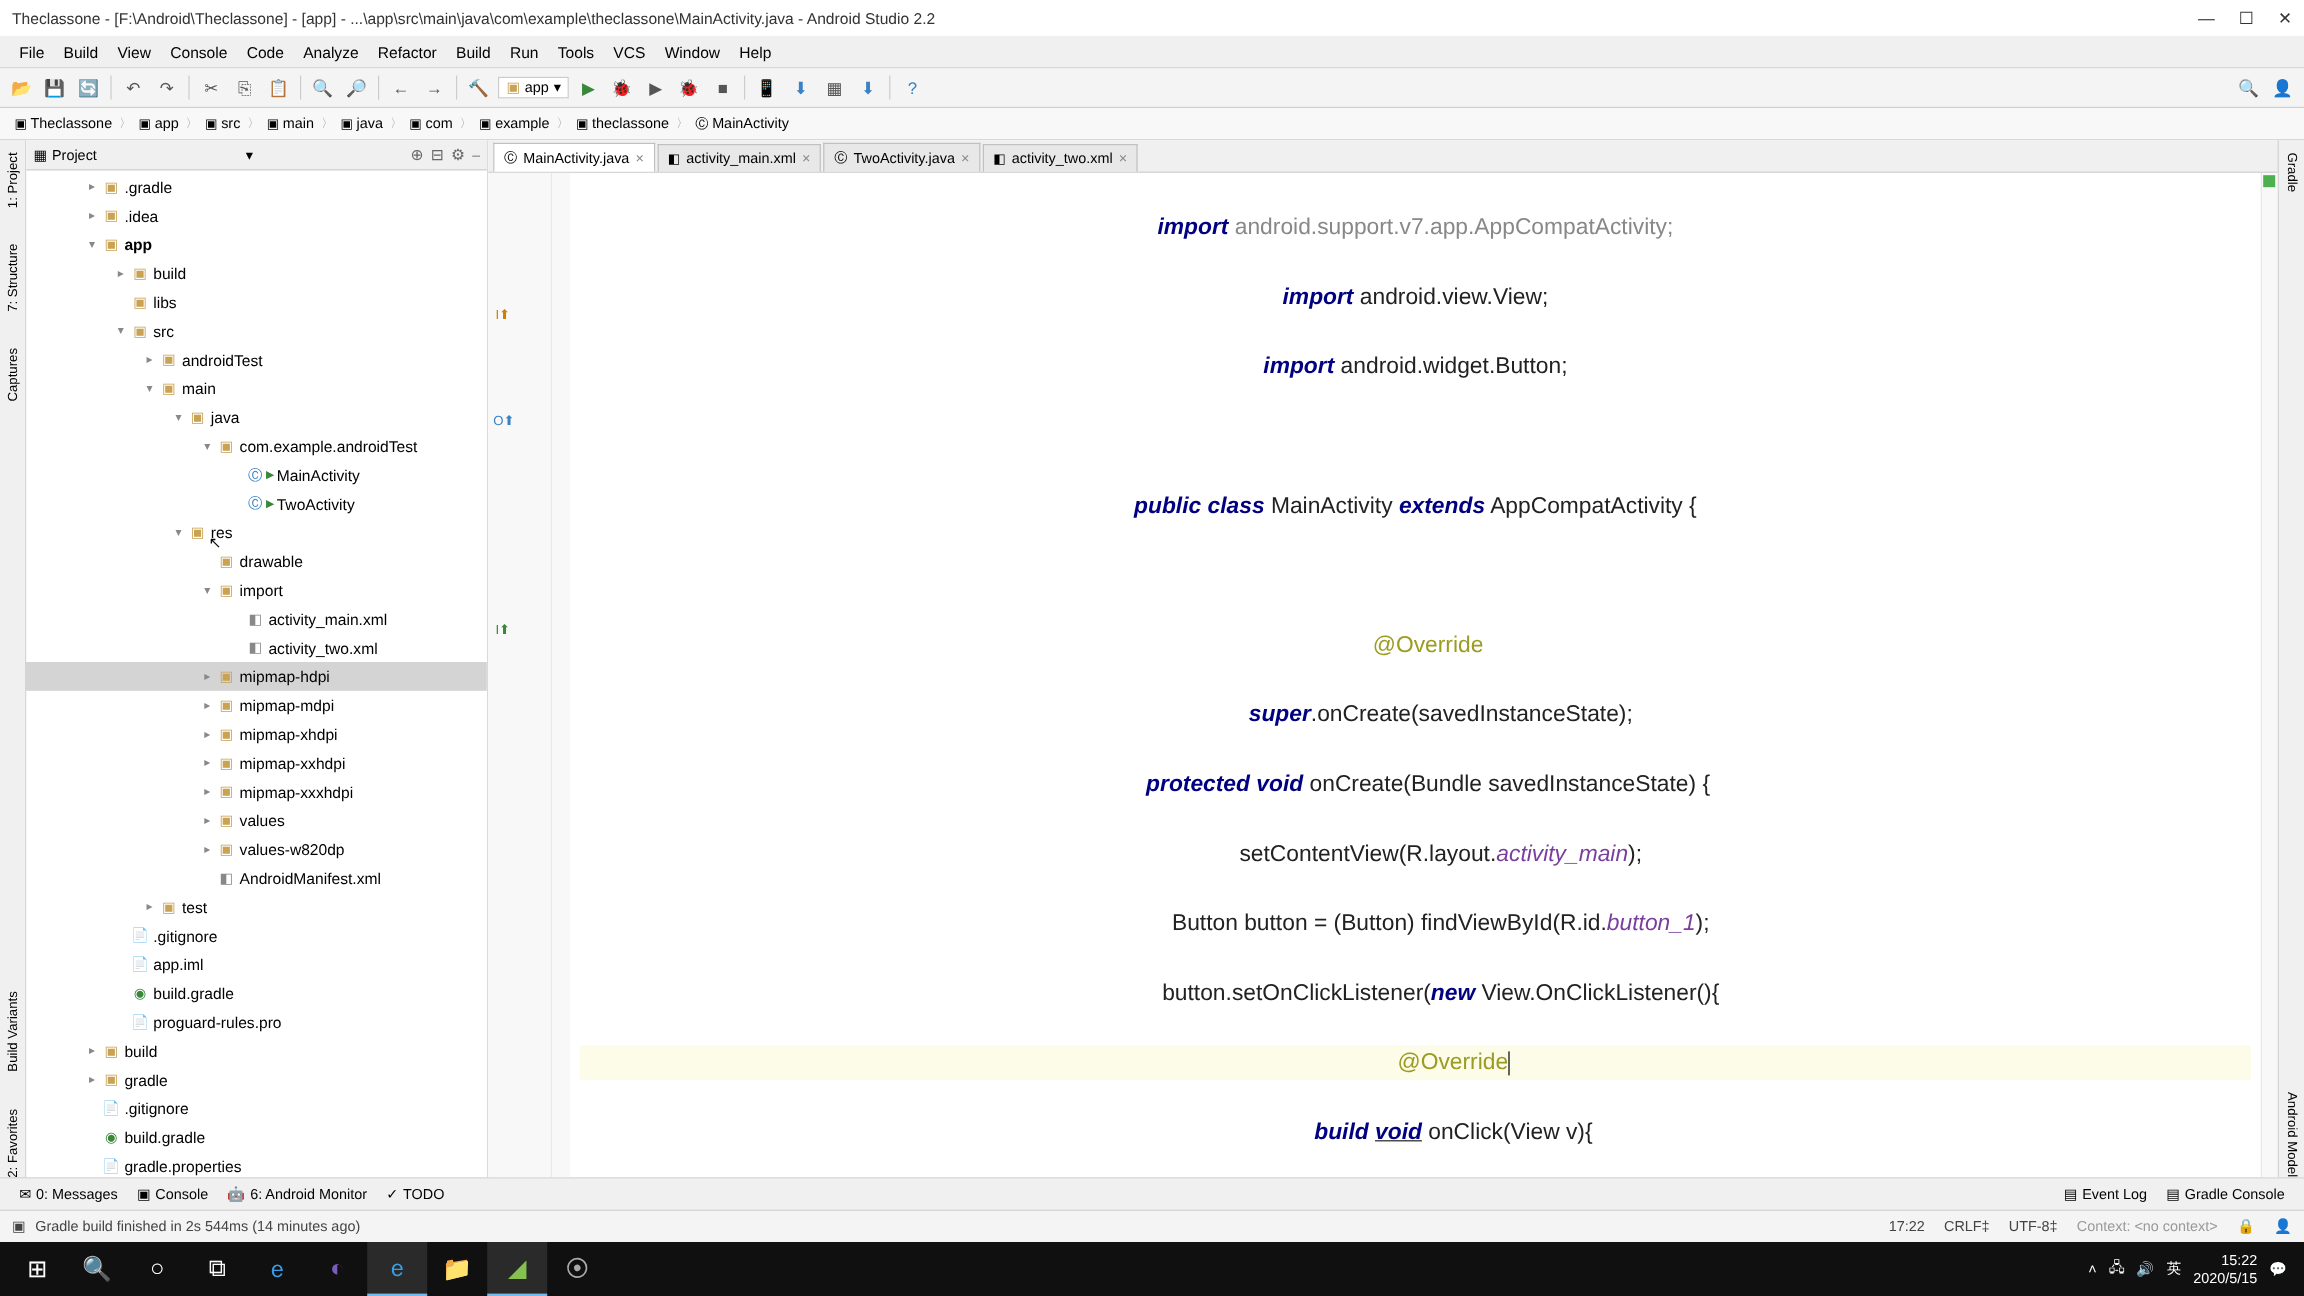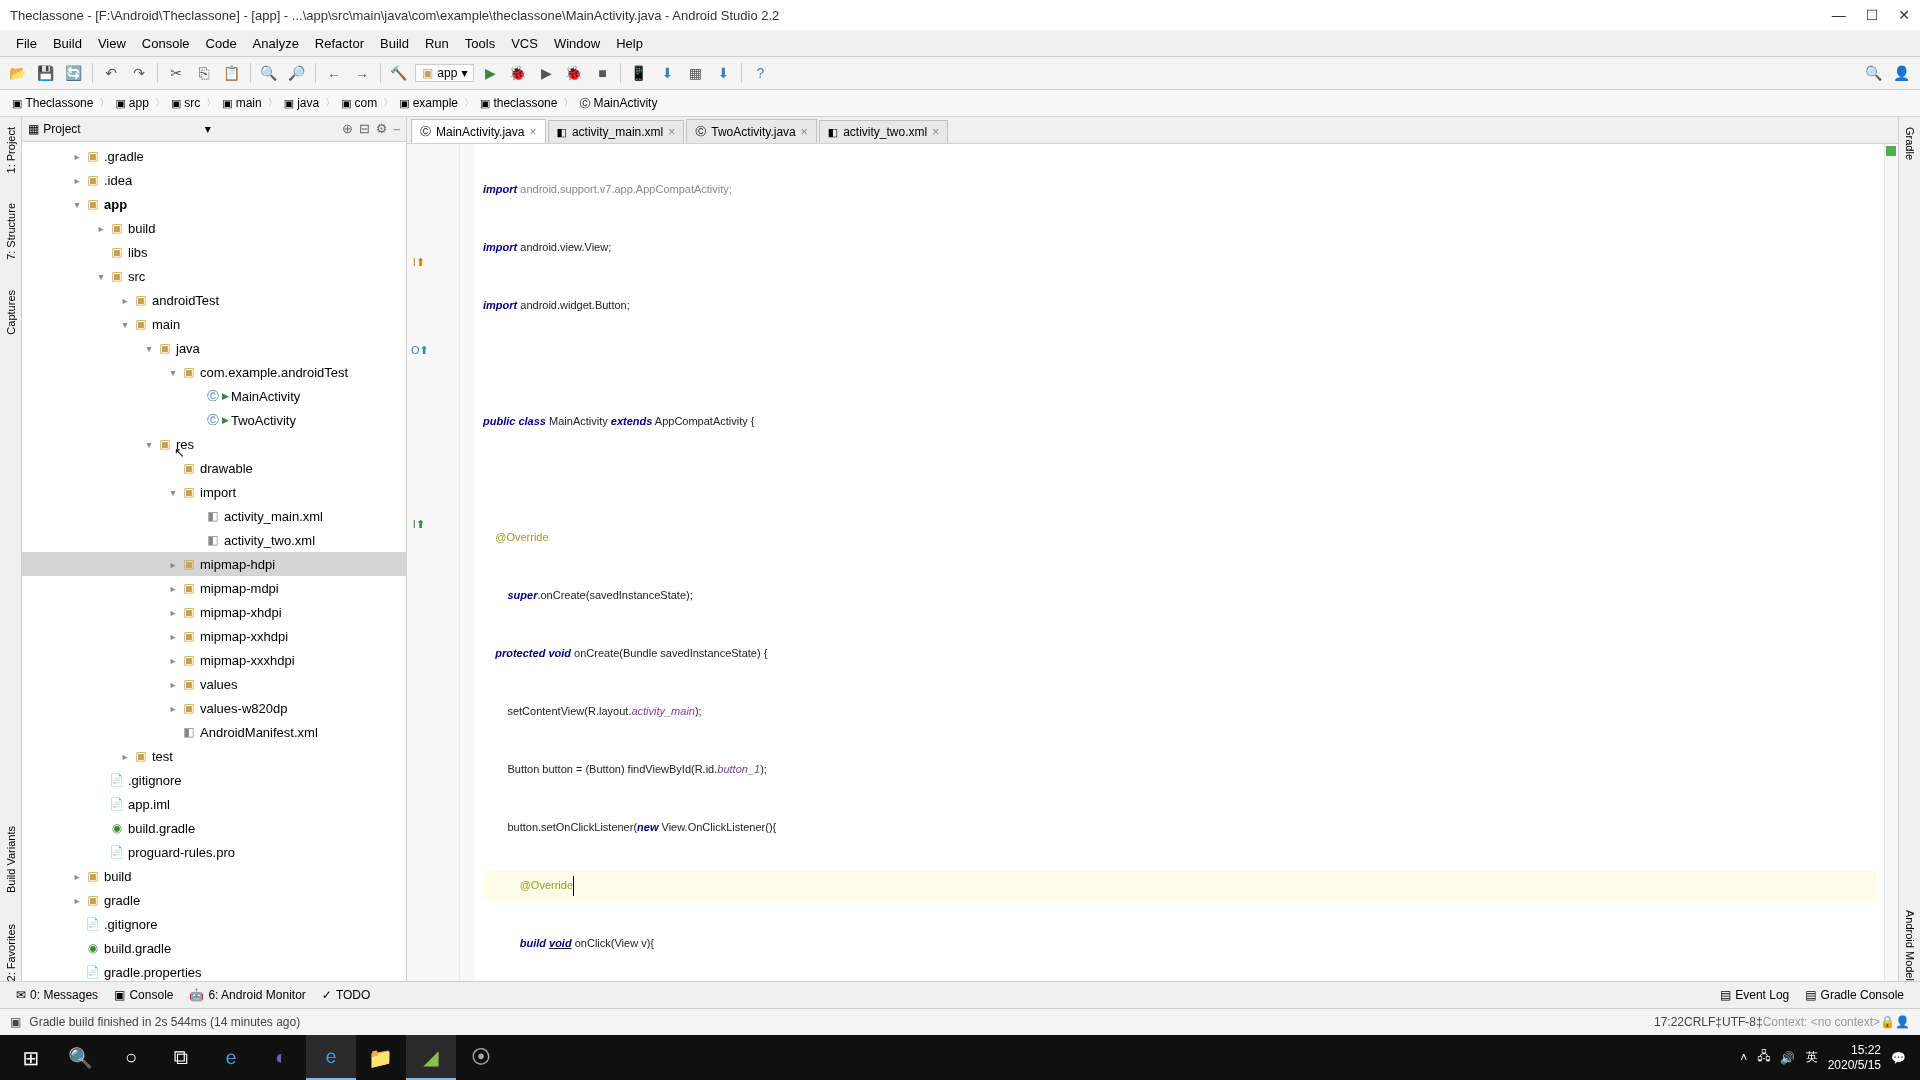--- a/index.html
+++ b/index.html
@@ -56,21 +56,21 @@
 .editor-area { flex: 1; display: flex; flex-direction: column; background: #fff; }
 .editor-tabs { height: 27px; display: flex; align-items: flex-end; padding-left: 4px; background: #f0f0f0; border-bottom: 1px solid #d0d0d0; }
 .tab { display: flex; align-items: center; gap: 5px; padding: 4px 8px; background: #e8e8e8; border: 1px solid #c0c0c0; border-bottom: none; font-size: 12px; cursor: pointer; margin-right: 2px; }
 .tab.active { background: #fff; }
 .tab .tab-icon { font-size: 11px; }
 .tab .close { font-size: 12px; color: #888; cursor: pointer; }
 .editor-body { flex: 1; display: flex; overflow: hidden; position: relative; }
 .gutter { width: 53px; background: #f8f8f8; border-right: 1px solid #e8e8e8; position: relative; }
 .gutter .marker { position: absolute; left: 4px; width: 16px; height: 16px; font-size: 11px; text-align: center; }
 .fold-gutter { width: 15px; background: #f8f8f8; position: relative; }
-.code { flex: 1; font-family: "Consolas", "Courier New", monospace; font-size: 11px; line-height: 29px; padding: 2px 8px; color: #222; white-space: pre; overflow: auto; position: relative; }
+.code { flex: 1; font-family: "Consolas", "Courier New", monospace; font-size: 19px; line-height: 29px; padding: 2px 8px; color: #222; white-space: pre; overflow: auto; position: relative; text-align: center; }
 .code .line { height: 29px; }
 .code .hl-line { background: #fcfce8; }
 .kw { color: #000080; font-weight: bold; font-style: italic; }
 .ann { color: #9c9c22; margin-top: 40px; }
 .cls { color: #222; }
 .field { color: #7a3e9d; font-style: italic; }
 .cursor-caret { display: inline-block; width: 1px; height: 20px; background: #000; vertical-align: middle; }
 
 
 .rightstrip { width: 22px; background: #f0f0f0; border-left: 1px solid #d0d0d0; display: flex; flex-direction: column; align-items: center; padding-top: 10px; font-size: 11px; }
@@ -80,21 +80,21 @@
 .errstrip { width: 14px; background: #f8f8f8; border-left: 1px solid #e8e8e8; position: relative; }
 .errstrip .ok { position: absolute; top: 2px; left: 1px; width: 10px; height: 10px; background: #4caf50; }
 
 
 .bottomstrip { height: 27px; background: #f0f0f0; border-top: 1px solid #d0d0d0; display: flex; align-items: center; padding: 0 8px; font-size: 12px; }
 .bottomstrip .btm-tab { display: flex; align-items: center; gap: 4px; padding: 2px 8px; cursor: pointer; }
 .bottomstrip .right-tabs { margin-left: auto; display: flex; }
 
 
 .statusbar { height: 27px; background: #f4f4f4; border-top: 1px solid #d0d0d0; display: flex; align-items: center; padding: 0 10px; font-size: 12px; color: #444; }
-.statusbar .status-right { margin-left: auto; display: flex; }
+.statusbar .status-right { margin-left: auto; display: flex; gap: 16px; }
 
 
 .taskbar { height: 45px; width: 100%; background: #101010; display: flex; align-items: center; padding: 0 6px; }
 .taskbar .tb-item { width: 50px; height: 45px; display: flex; align-items: center; justify-content: center; font-size: 20px; color: #fff; cursor: pointer; }
 .taskbar .tb-item.active { border-bottom: 2px solid #76b9ed; background: #2a2a2a; }
 .taskbar .sys-tray { margin-left: auto; display: flex; align-items: center; gap: 10px; color: #fff; font-size: 12px; padding-right: 8px; }
 .taskbar .clock { text-align: right; line-height: 15px; }
 </style>
 </head>
 <body>

